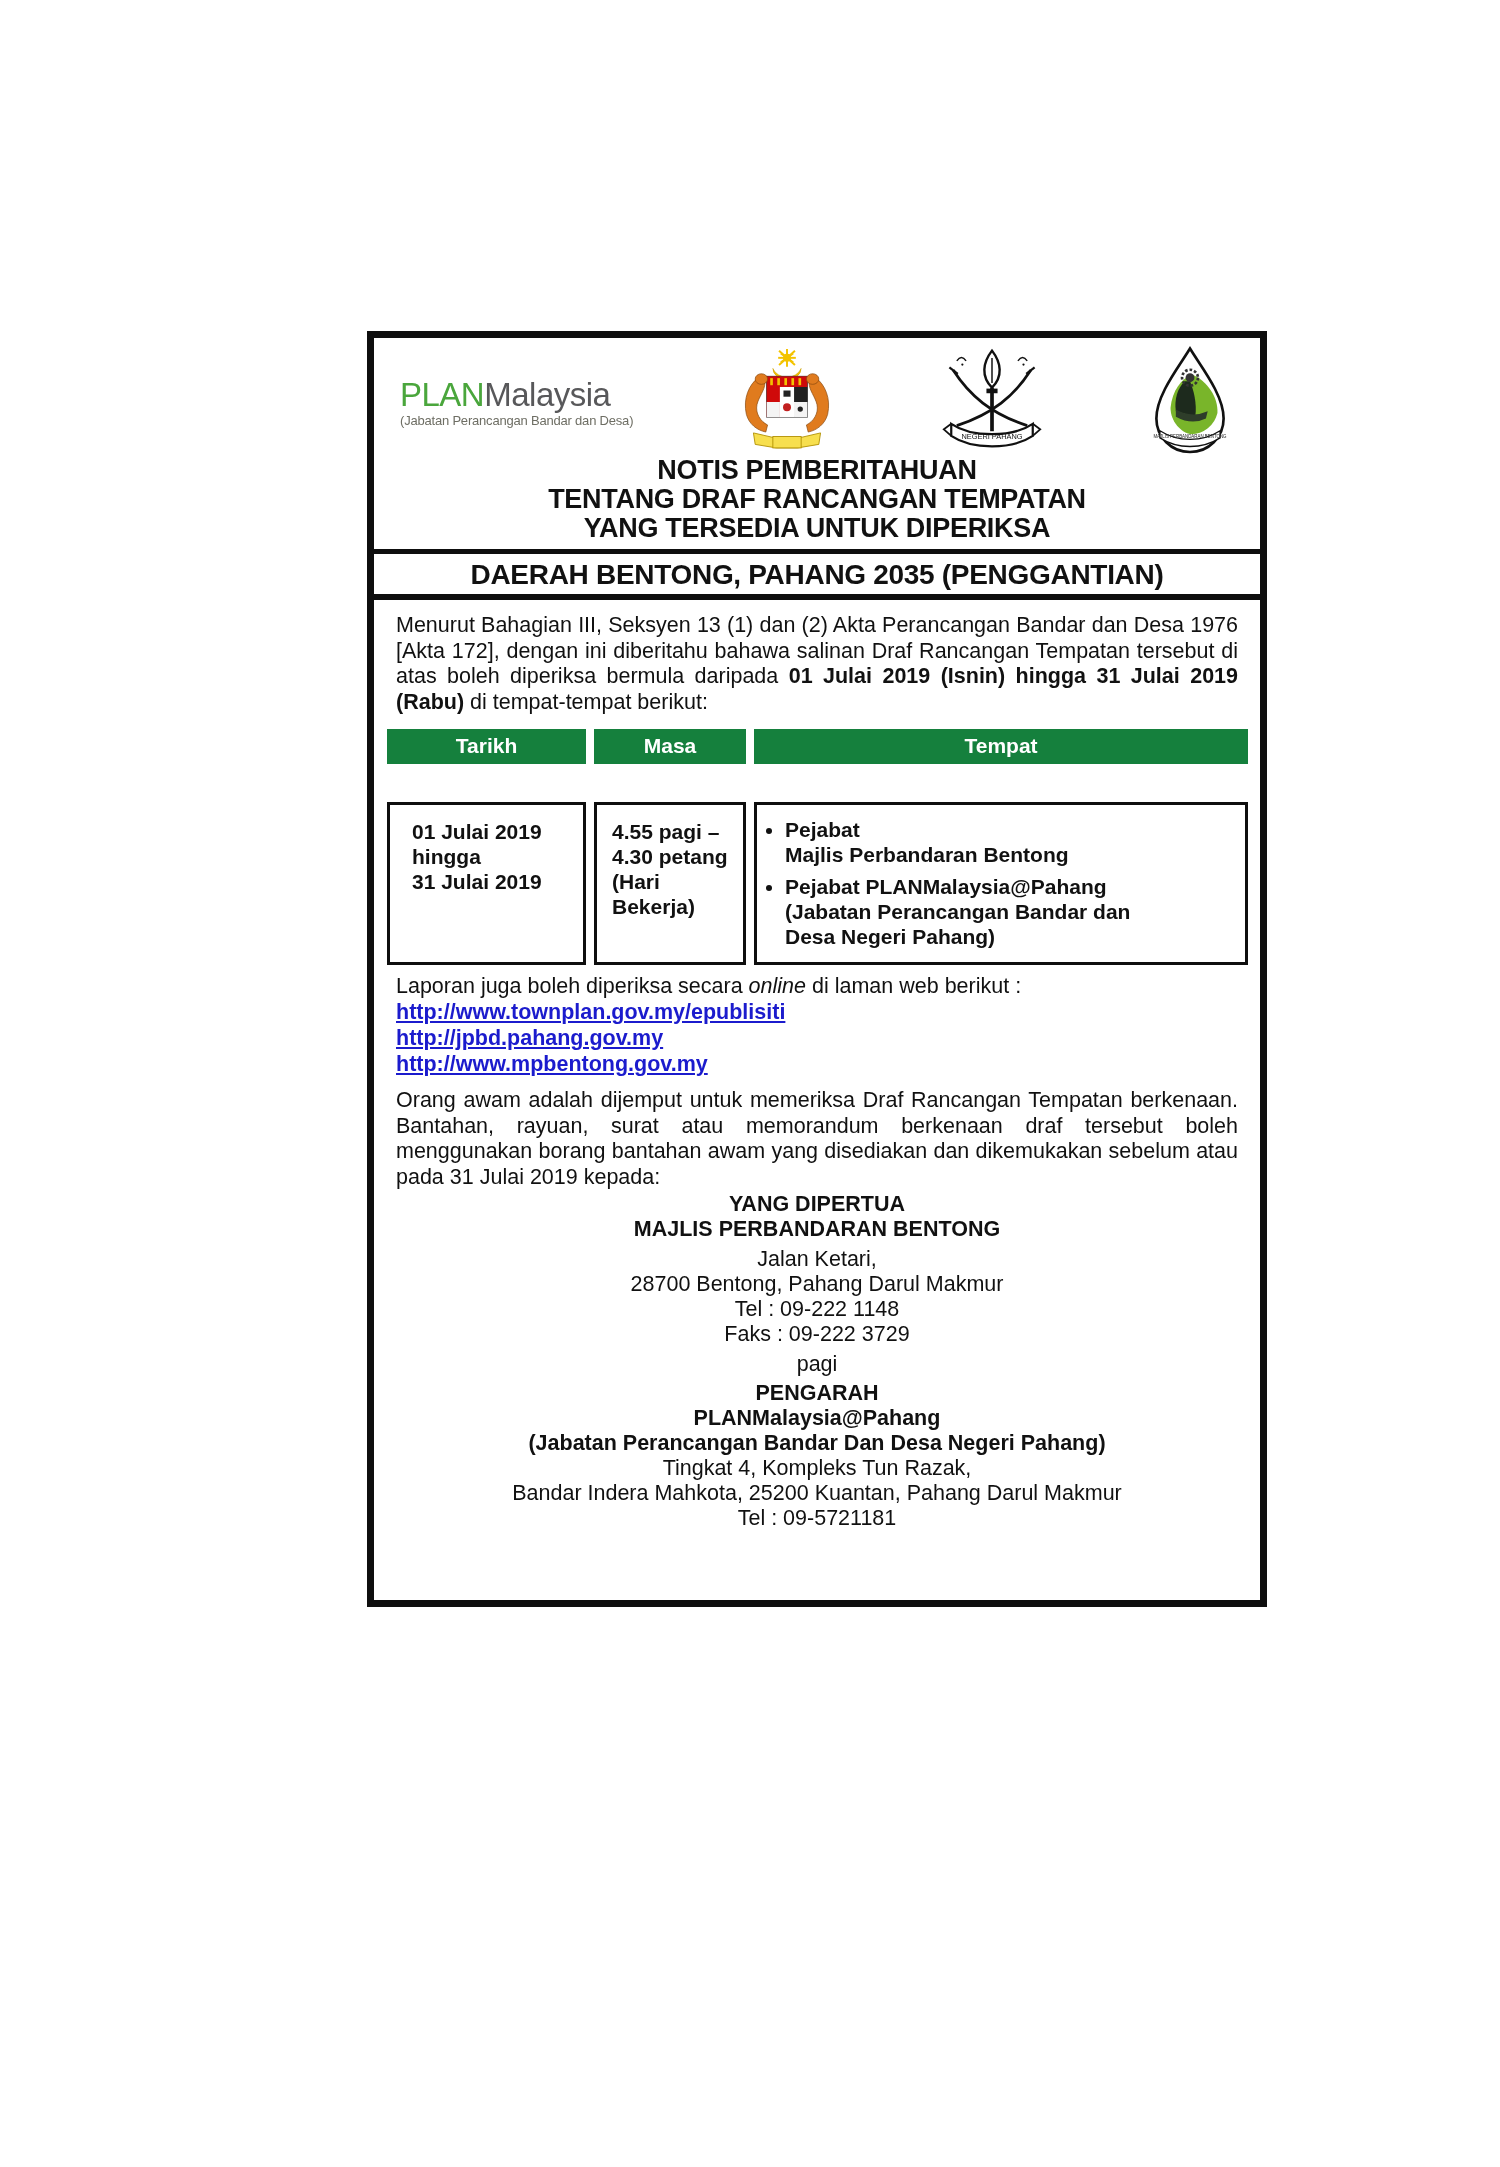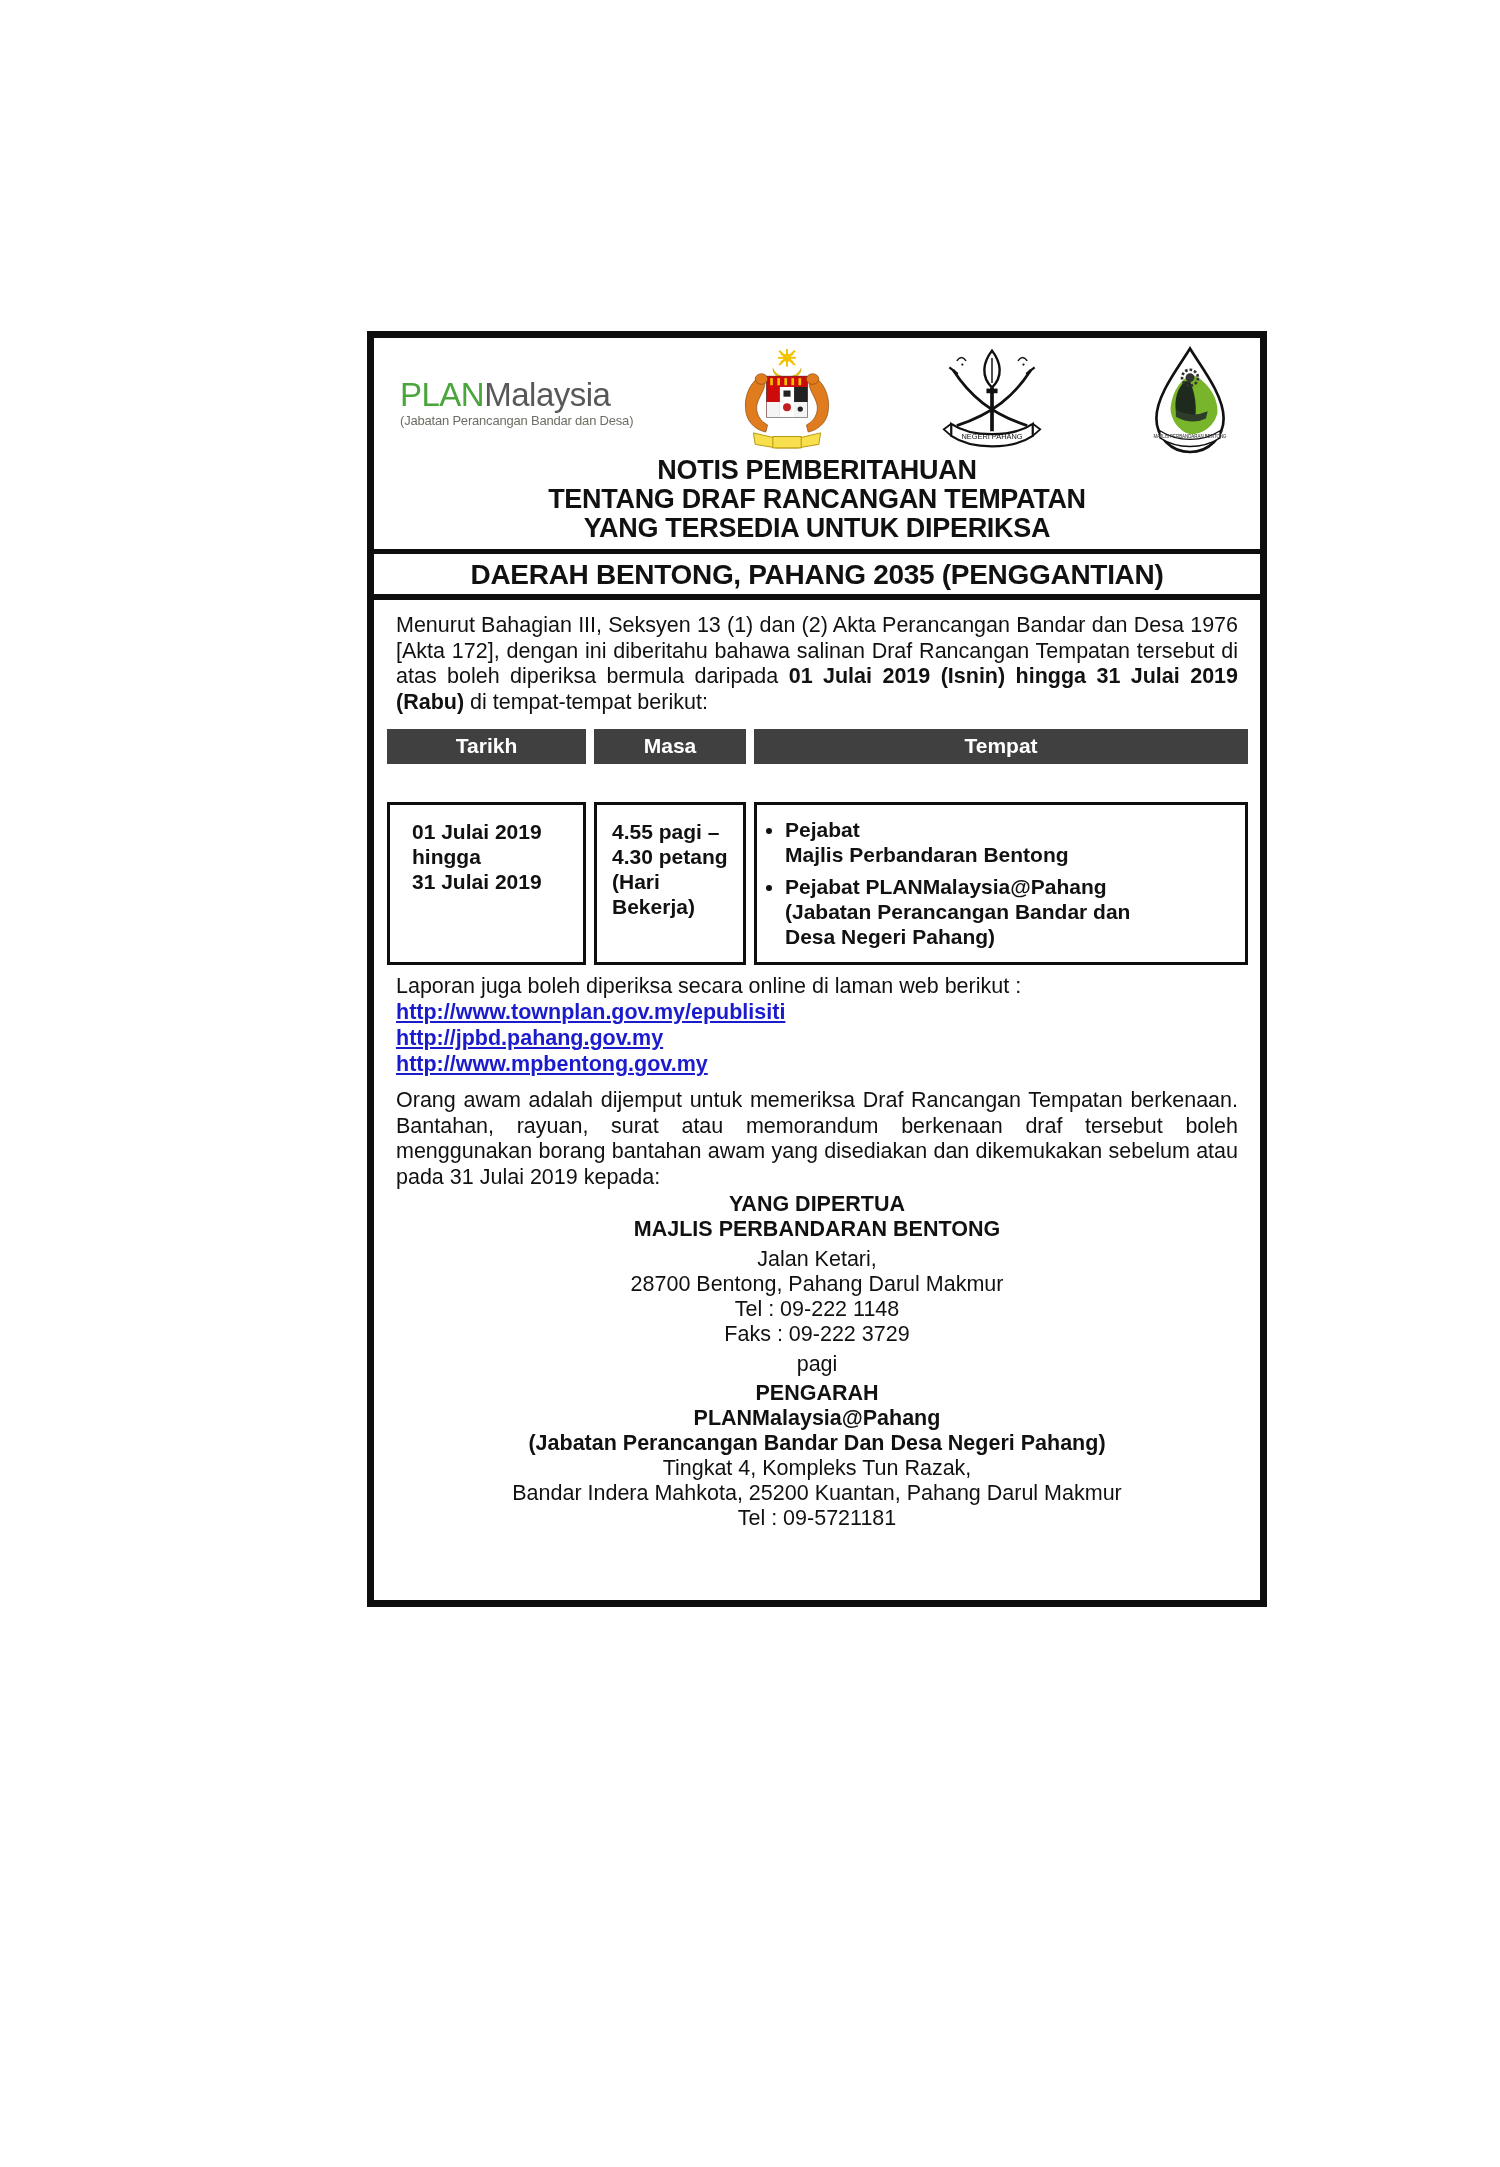--- a/index.html
+++ b/index.html
@@ -25,24 +25,24 @@
   .brand-sub { font-size:13px; color:#6e6e64; margin-top:3px; letter-spacing:-0.2px; }
   .logo-svg { display:block; }
   
   .notice-title { text-align:center; font-weight:700; font-size:27px; line-height:29px; letter-spacing:-0.3px; }
   .rule  { height:5px; background:#0e0e0e; margin-top:6px; }
   .plan-title { text-align:center; font-weight:700; font-size:28px; line-height:31px; letter-spacing:-0.3px; padding:5px 0 4px; }
   .rule2 { height:6px; background:#0e0e0e; }
   
   .para { margin:10px 22px 0; font-size:21.5px; line-height:25.5px; text-align:justify; }
   .bold { font-weight:700; }
-  .it   { }
+  .it   { font-style:italic; }
   
   .tbl { display:grid; grid-template-columns:199px 152px 1fr; gap:5px 8px; margin:14px 12px 0 13px; }
-  .th  { background:#404040; color:#fff; font-weight:700; font-size:21px; text-align:center; padding:5px 0 6px; }
+  .th  { background:#15803d; color:#fff; font-weight:700; font-size:21px; text-align:center; padding:5px 0 6px; }
   .td  { border:3px solid #0e0e0e; font-weight:700; font-size:21px; line-height:25px; padding:14px 8px 8px 22px; white-space:pre-line;margin-top:33px; }
   .td-masa { padding-left:15px; }
   .td-tempat { padding:8px 8px 6px 4px; white-space:normal; }
   .td-tempat ul { margin:4px 0 0; padding-left:24px; }
   .td-tempat li { margin-bottom:7px; white-space:pre-line; }
   
   .online { margin:8px 22px 0; font-size:21.5px; line-height:26px; }
   .link { display:inline-block; color:#1b1bcd; font-weight:700; text-decoration:underline; font-size:21.5px; line-height:26px; cursor:pointer; }
   
   .contacts { text-align:center; font-size:21.5px; line-height:25px; margin-top:2px; }

